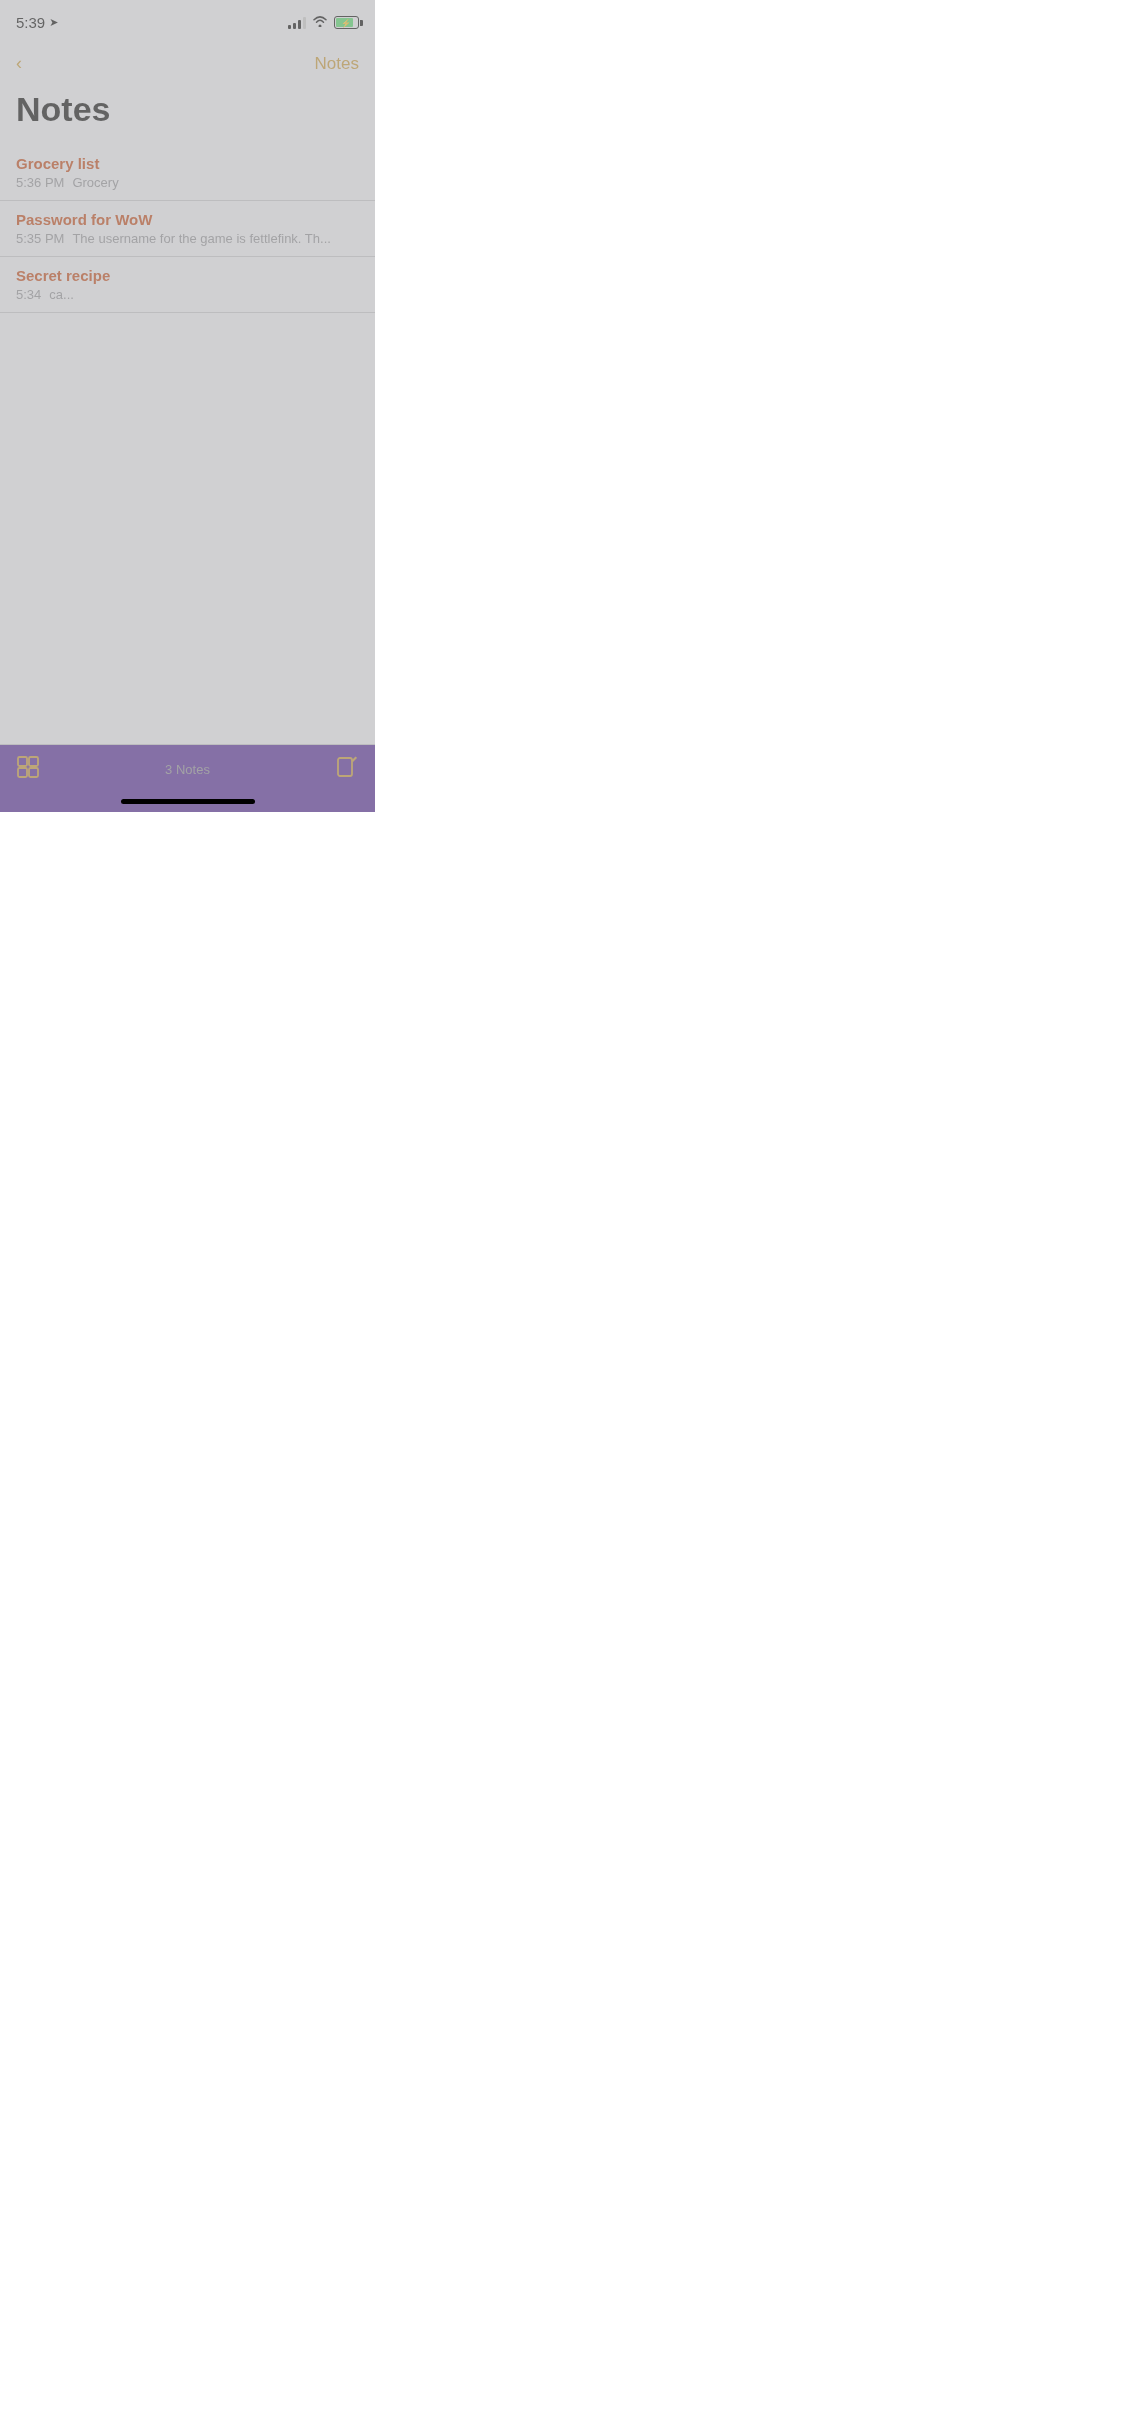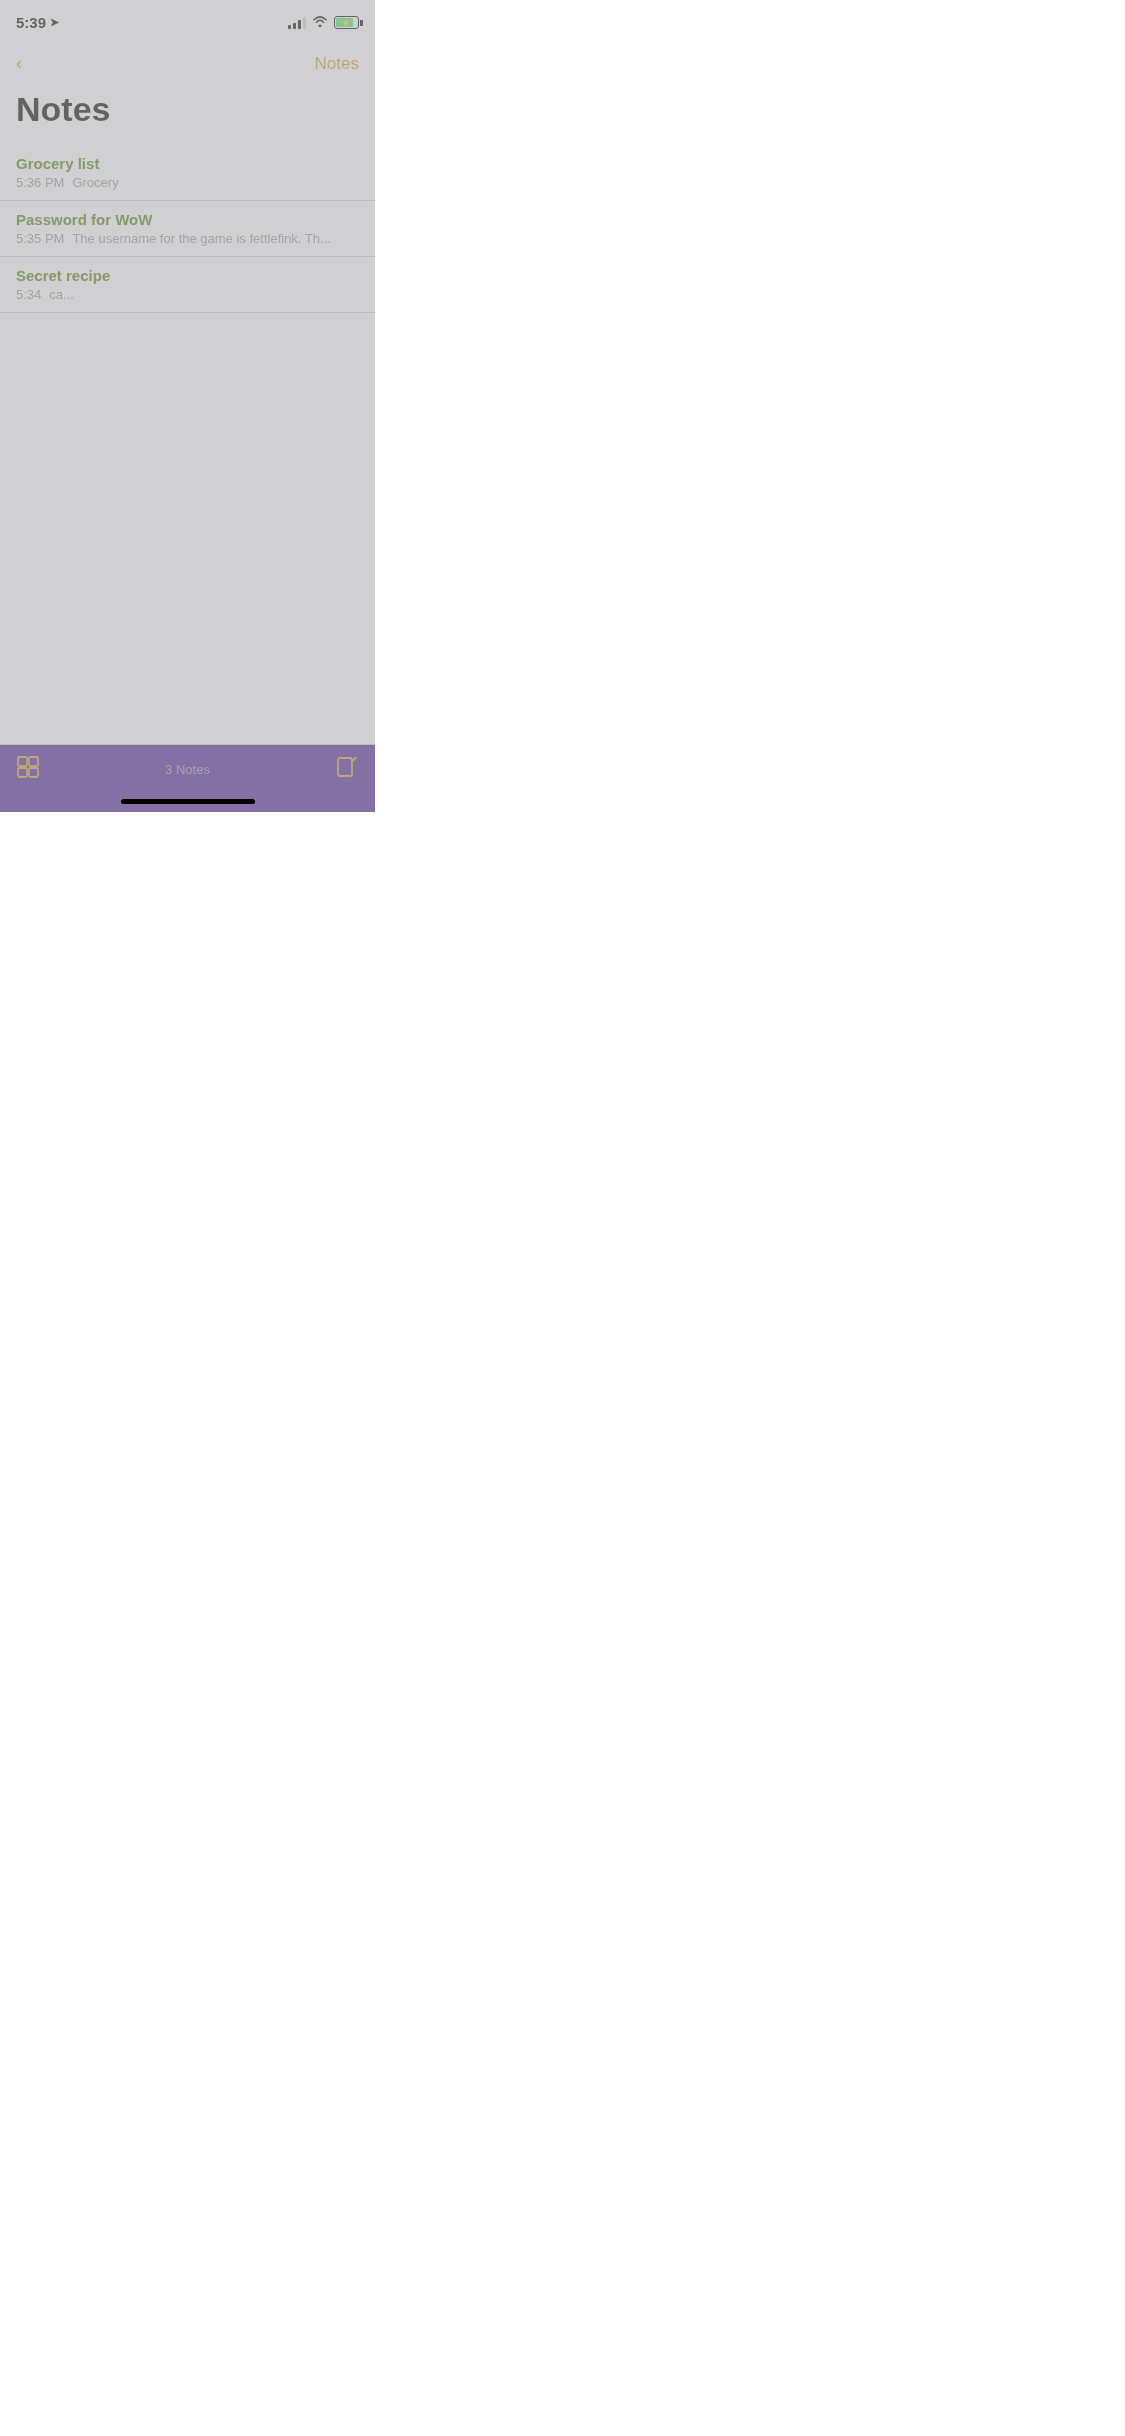--- a/index.html
+++ b/index.html
@@ -19,21 +19,21 @@
       display: flex;
       justify-content: space-between;
       align-items: center;
       padding: 14px 16px 6px;
       position: relative;
       z-index: 1;
     }
 
     .status-time {
       font-size: 15px;
-      font-weight: 700;
+      font-weight: 400;
       color: #000;
       display: flex;
       align-items: center;
       gap: 4px;
     }
 
     .location-icon {
       font-size: 11px;
       color: #000;
     }
@@ -154,21 +154,21 @@
 
     .note-item {
       padding: 10px 16px;
       border-bottom: 0.5px solid #c8c7cc;
       background: #f2f2f7;
     }
 
     .note-title {
       font-size: 15px;
       font-weight: 600;
-      color: #4d7c0f;
+      color: #c2410c;
       margin-bottom: 3px;
     }
 
     .note-meta {
       font-size: 13px;
       color: #8e8e93;
       display: flex;
       gap: 8px;
     }
 

